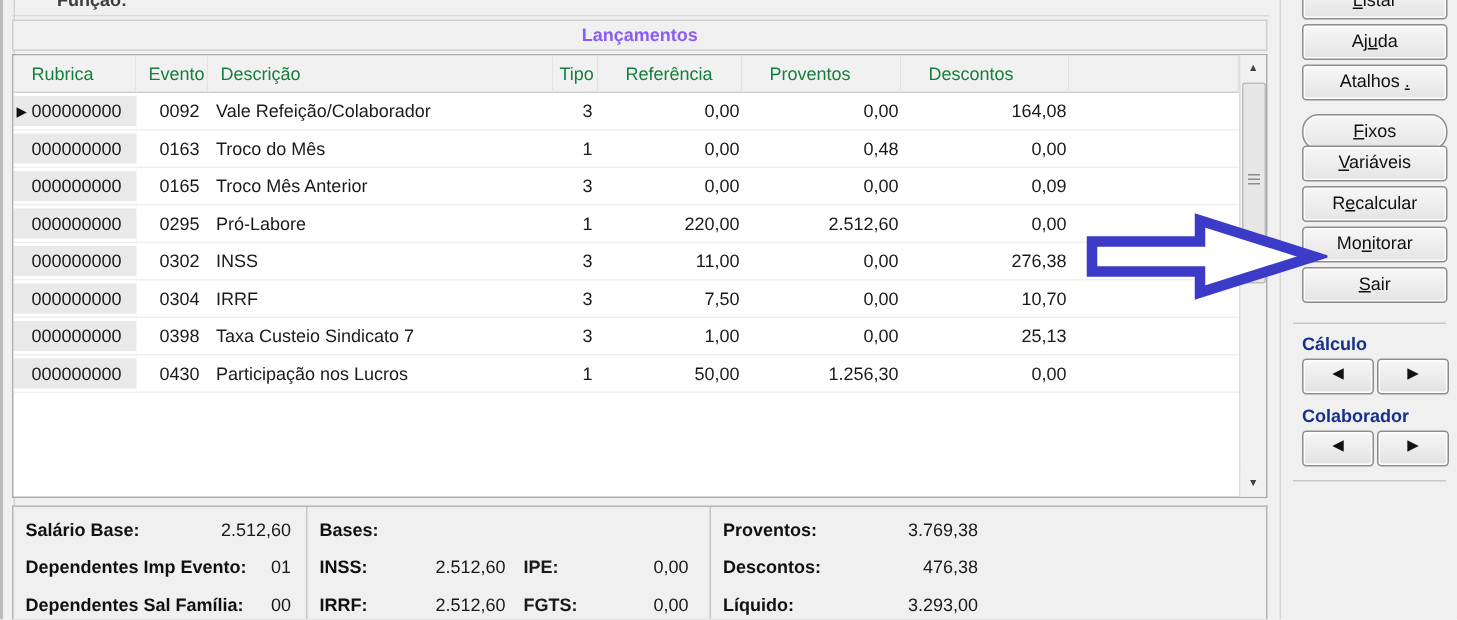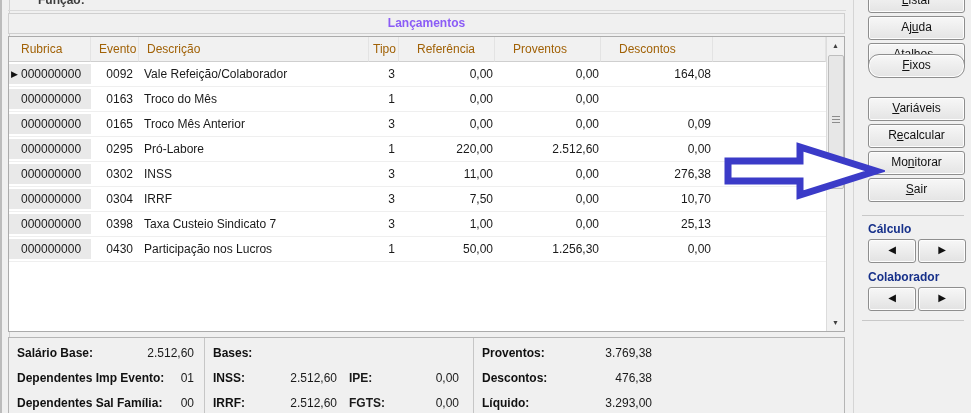--- a/index.html
+++ b/index.html
@@ -5,21 +5,21 @@
   html,body{margin:0;padding:0;background:#f0f0f0;font-family:"Liberation Sans",sans-serif;}
   #app{position:relative;width:971px;height:413px;background:#f0f0f0;overflow:hidden;font-size:12px;color:#1a1a1a;}
   .window-edge{position:absolute;left:0;top:0;width:7px;height:100%;border-left:2px solid #bcbcbc;border-right:1px solid #d2d2d2;background:#f0f0f0;}
   .funcao{position:absolute;left:38px;top:-7px;font-weight:bold;color:#3c3c3c;}
   .groupline{position:absolute;left:8px;top:10px;width:838px;height:0;border-top:1px solid #d9d9d9;}
   .titlebar{position:absolute;left:8px;top:13px;width:835px;height:19px;background:#f0f0f0;border:1px solid #cfcfcf;text-align:center;line-height:19px;font-weight:bold;color:#8b5cf6;}
   .table{position:absolute;left:8px;top:36px;width:835px;height:294px;background:#fff;border:1px solid #ababab;display:flex;}
   .gridarea{flex:1;overflow:hidden;}
   .thead,.trow{display:grid;grid-template-columns:82px 48px 230px 30px 96px 106px 112px 1fr;}
   .thead{height:25px;line-height:25px;}
-  .thead .h{background:#f1f1f1;border-right:1px solid #e3e3e3;border-bottom:1px solid #cfcfcf;padding-left:8px;color:#a16207;white-space:nowrap;overflow:hidden;}
+  .thead .h{background:#f1f1f1;border-right:1px solid #e3e3e3;border-bottom:1px solid #cfcfcf;padding-left:8px;color:#15803d;white-space:nowrap;overflow:hidden;}
   .thead .h.rub{padding-left:12px;}
   .thead .h.numh{padding-left:18px;}
   .thead .h.tip{padding-left:4px;}
   .trow{height:24px;line-height:24px;border-bottom:1px solid #efefef;}
   .c{white-space:nowrap;overflow:hidden;}
   .c.rubrica{position:relative;background:#e9e9e9;border-top:2px solid #fff;border-bottom:2px solid #fff;line-height:20px;padding-left:12px;}
   .rowmarker{position:absolute;left:2px;top:0;font-size:9px;color:#111;}
   .c.num{text-align:right;}
   .c.evento{padding-right:6px;}
   .c.desc{padding-left:5px;}
@@ -87,20 +87,21 @@
             <div class="c descn num">164,08</div>
             <div class="c"></div>
           </div>
 
           <div class="trow">
             <div class="c rubrica"><span class="rowmarker"></span><span>000000000</span></div>
             <div class="c evento num">0163</div>
             <div class="c desc">Troco do Mês</div>
             <div class="c tipo num">1</div>
             <div class="c ref num">0,00</div>
+            <div class="c prov num">0,48</div>
             <div class="c descn num">0,00</div>
             <div class="c"></div>
           </div>
 
           <div class="trow">
             <div class="c rubrica"><span class="rowmarker"></span><span>000000000</span></div>
             <div class="c evento num">0165</div>
             <div class="c desc">Troco Mês Anterior</div>
             <div class="c tipo num">3</div>
             <div class="c ref num">0,00</div>
@@ -219,21 +220,21 @@
           <span class="slabel">Líquido:</span>
           <span class="sval">3.293,00</span>
         </div>
     </div>
   </div>
 
   <div class="rightpanel">
     <div class="btn" style="top:-11px;"><span></span><span class="hot">L</span><span>istar</span></div>
     <div class="btn" style="top:16px;"><span>Aj</span><span class="hot">u</span><span>da</span></div>
     <div class="btn" style="top:43px;"><span>Atalhos </span><span class="hot">.</span><span></span></div>
-    <div class="btn" style="top:54px;border-radius:11px;"><span></span><span class="hot">F</span><span>ixos</span></div>
+    <div class="btn" style="top:76px;border-radius:11px;"><span></span><span class="hot">F</span><span>ixos</span></div>
     <div class="btn" style="top:97px;"><span></span><span class="hot">V</span><span>ariáveis</span></div>
     <div class="btn" style="top:124px;"><span>R</span><span class="hot">e</span><span>calcular</span></div>
     <div class="btn" style="top:151px;"><span>Mo</span><span class="hot">n</span><span>itorar</span></div>
     <div class="btn" style="top:178px;"><span></span><span class="hot">S</span><span>air</span></div>
 
     <div class="sep" style="top:215px;"></div>
     <div class="navlabel" style="top: 222px; color: rgb(22, 48, 138);">Cálculo</div>
     <div class="navrow" style="top:239px;">
       <div class="navbtn"><span>◀</span></div>
       <div class="navbtn"><span>▶</span></div>

